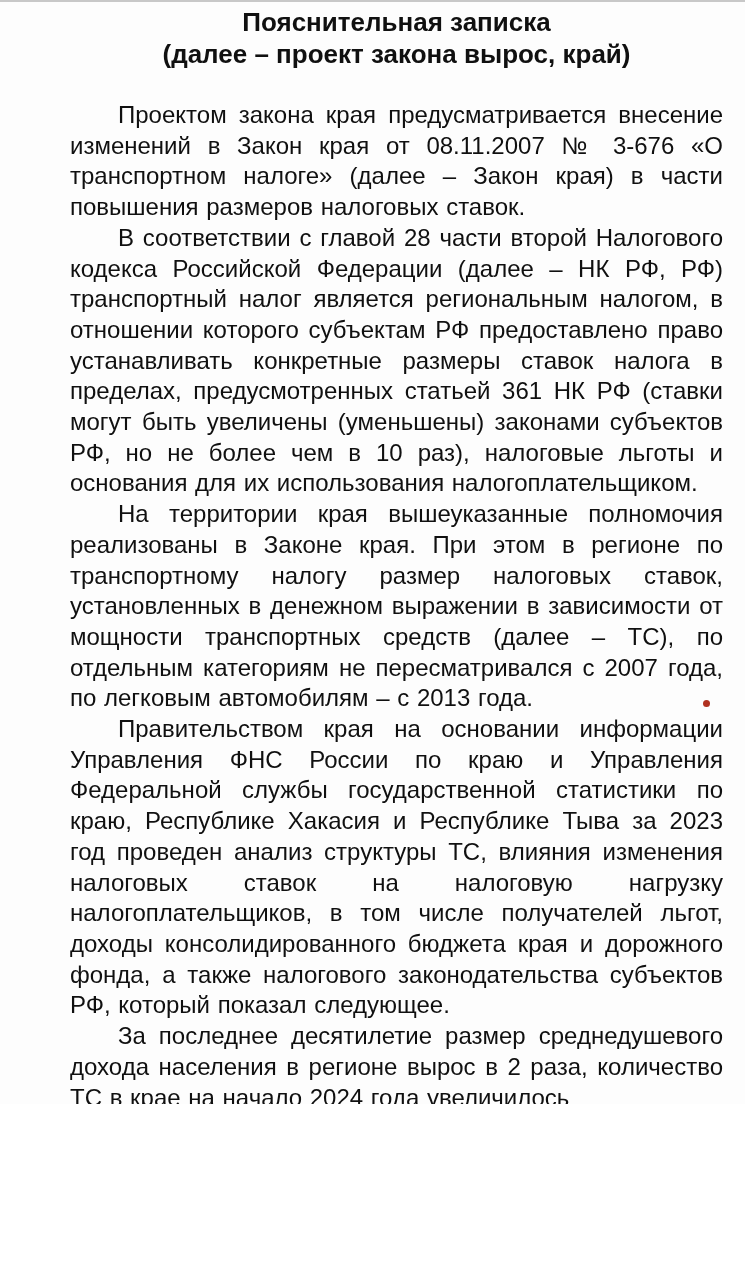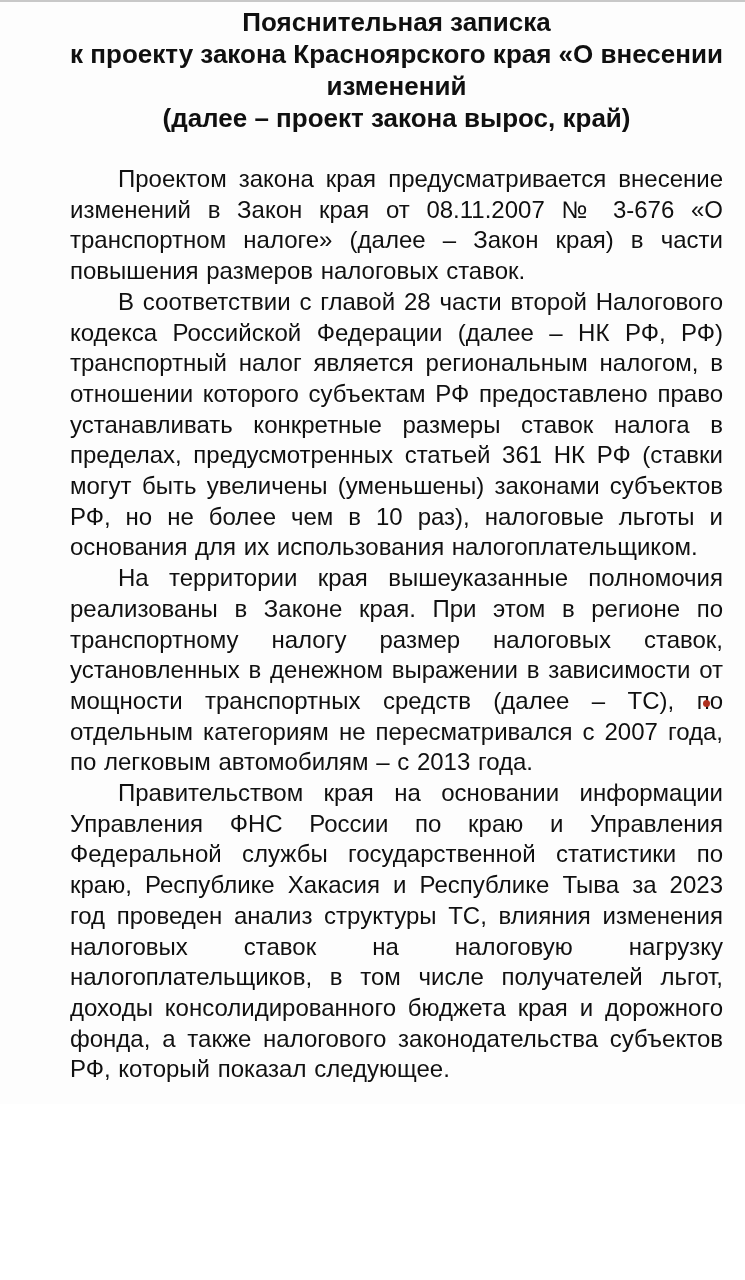--- a/index.html
+++ b/index.html
@@ -75,29 +75,29 @@
 <body>
 
 <div class="page">
 
   <div class="rule-top"></div>
 
   <div class="content">
 
     <div class="doc-title">
       <span class="t-line">Пояснительная записка</span>
-      <span class="t-line">к проекту закона Красноярского края «О внесении изменений</span>
       <span class="t-line">(далее – проект закона вырос, край)</span>
     </div>
 
     <div class="body-text">
       <p>Проектом закона края предусматривается внесение изменений в Закон края от 08.11.2007 № 3-676 «О транспортном налоге» (далее – Закон края) в части повышения размеров налоговых ставок.</p>
       <p>В соответствии с главой 28 части второй Налогового кодекса Российской Федерации (далее – НК РФ, РФ) транспортный налог является региональным налогом, в отношении которого субъектам РФ предоставлено право устанавливать конкретные размеры ставок налога в пределах, предусмотренных статьей 361 НК РФ (ставки могут быть увеличены (уменьшены) законами субъектов РФ, но не более чем в 10 раз), налоговые льготы и основания для их использования налогоплательщиком.</p>
       <p>На территории края вышеуказанные полномочия реализованы в Законе края. При этом в регионе по транспортному налогу размер налоговых ставок, установленных в денежном выражении в зависимости от мощности транспортных средств (далее – ТС), по отдельным категориям не пересматривался с 2007 года, по легковым автомобилям – с 2013 года.</p>
       <p>Правительством края на основании информации Управления ФНС России по краю и Управления Федеральной службы государственной статистики по краю, Республике Хакасия и Республике Тыва за 2023 год проведен анализ структуры ТС, влияния изменения налоговых ставок на налоговую нагрузку налогоплательщиков, в том числе получателей льгот, доходы консолидированного бюджета края и дорожного фонда, а также налогового законодательства субъектов РФ, который показал следующее.</p>
+      <p>За последнее десятилетие размер среднедушевого дохода населения в регионе вырос в 2 раза, количество ТС в крае на начало 2024 года увеличилось</p>
     </div>
 
   </div>
 
   <div class="marker-dot"></div>
 
   <div class="highlight-box"></div>
 
   <div class="rule-bottom"></div>
 

